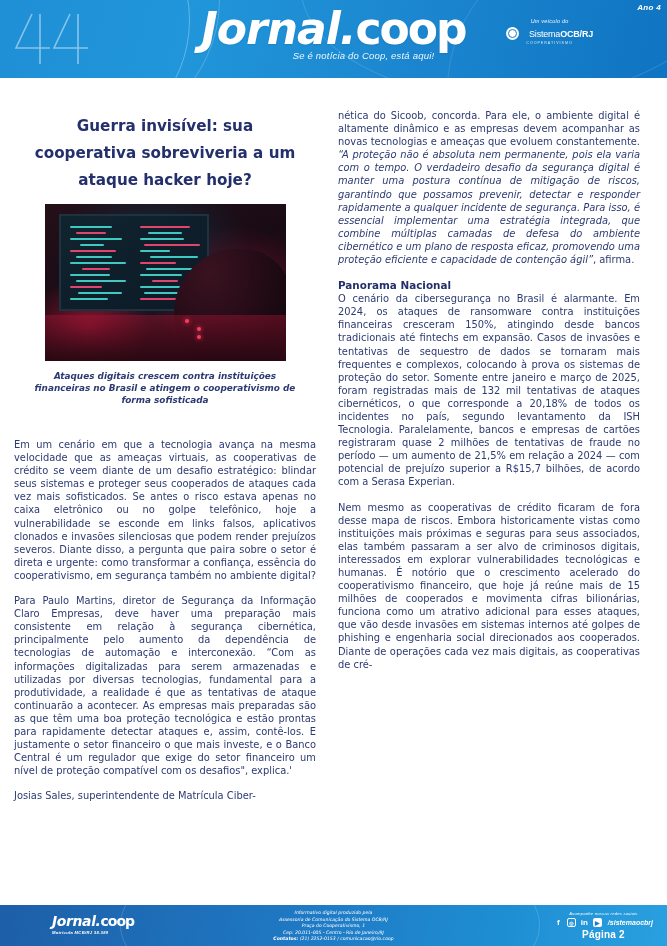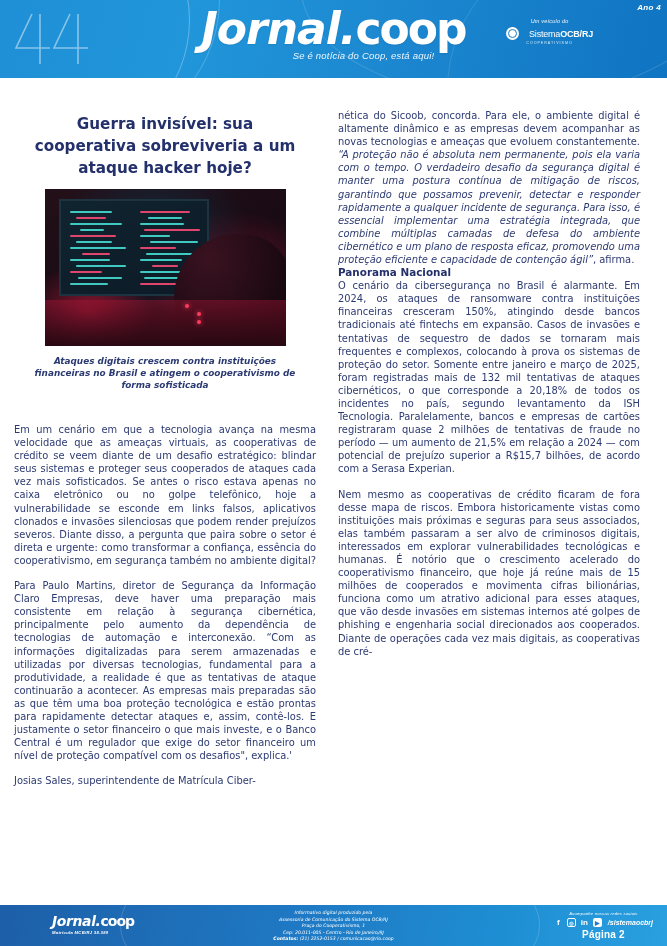--- a/index.html
+++ b/index.html
@@ -91,21 +91,21 @@
   
   .content {
     position: absolute; left: 0; right: 0; top: 97px; bottom: 41px;
     padding: 10px 14px 0 14px;
     display: flex; gap: 22px;
   }
   .col { width: 302px; }
 
   .headline {
     font-family: "DejaVu Sans", sans-serif;
-    font-size: 15.2px; font-weight: bold; line-height: 22px;
+    font-size: 15.2px; font-weight: bold; line-height: 27px;
     color: #23306b; text-align: center;
     padding: 6px 12px 10px 12px;
   }
 
   .photo {
     width: 241px; height: 157px; margin: 0 auto;
     border: 0; position: relative; overflow: hidden;
     background: #140a12;
   }
   .photo-glow {
@@ -152,20 +152,21 @@
     font-size: 9.9px; line-height: 13.1px;
     color: #2c3a72; text-align: justify;
     margin-top: 12px;
     hyphens: none;
   }
   p.body.first { margin-top: 32px; }
   p.body i { font-style: italic; }
   .subhead {
     font-family: "DejaVu Sans", sans-serif;
     font-size: 10.4px; font-weight: bold; color: #23306b;
+    margin-top: 13px;
   }
   .subhead + p.body { margin-top: 1px; }
 
   
   .footer {
     position: absolute; left: 0; right: 0; bottom: 0; height: 41px;
     background: linear-gradient(100deg, #1d5fa8 0%, #1f79c4 45%, #1e8ed3 75%, #2aa0e0 100%);
     overflow: hidden;
   }
   .ft-swoosh {

